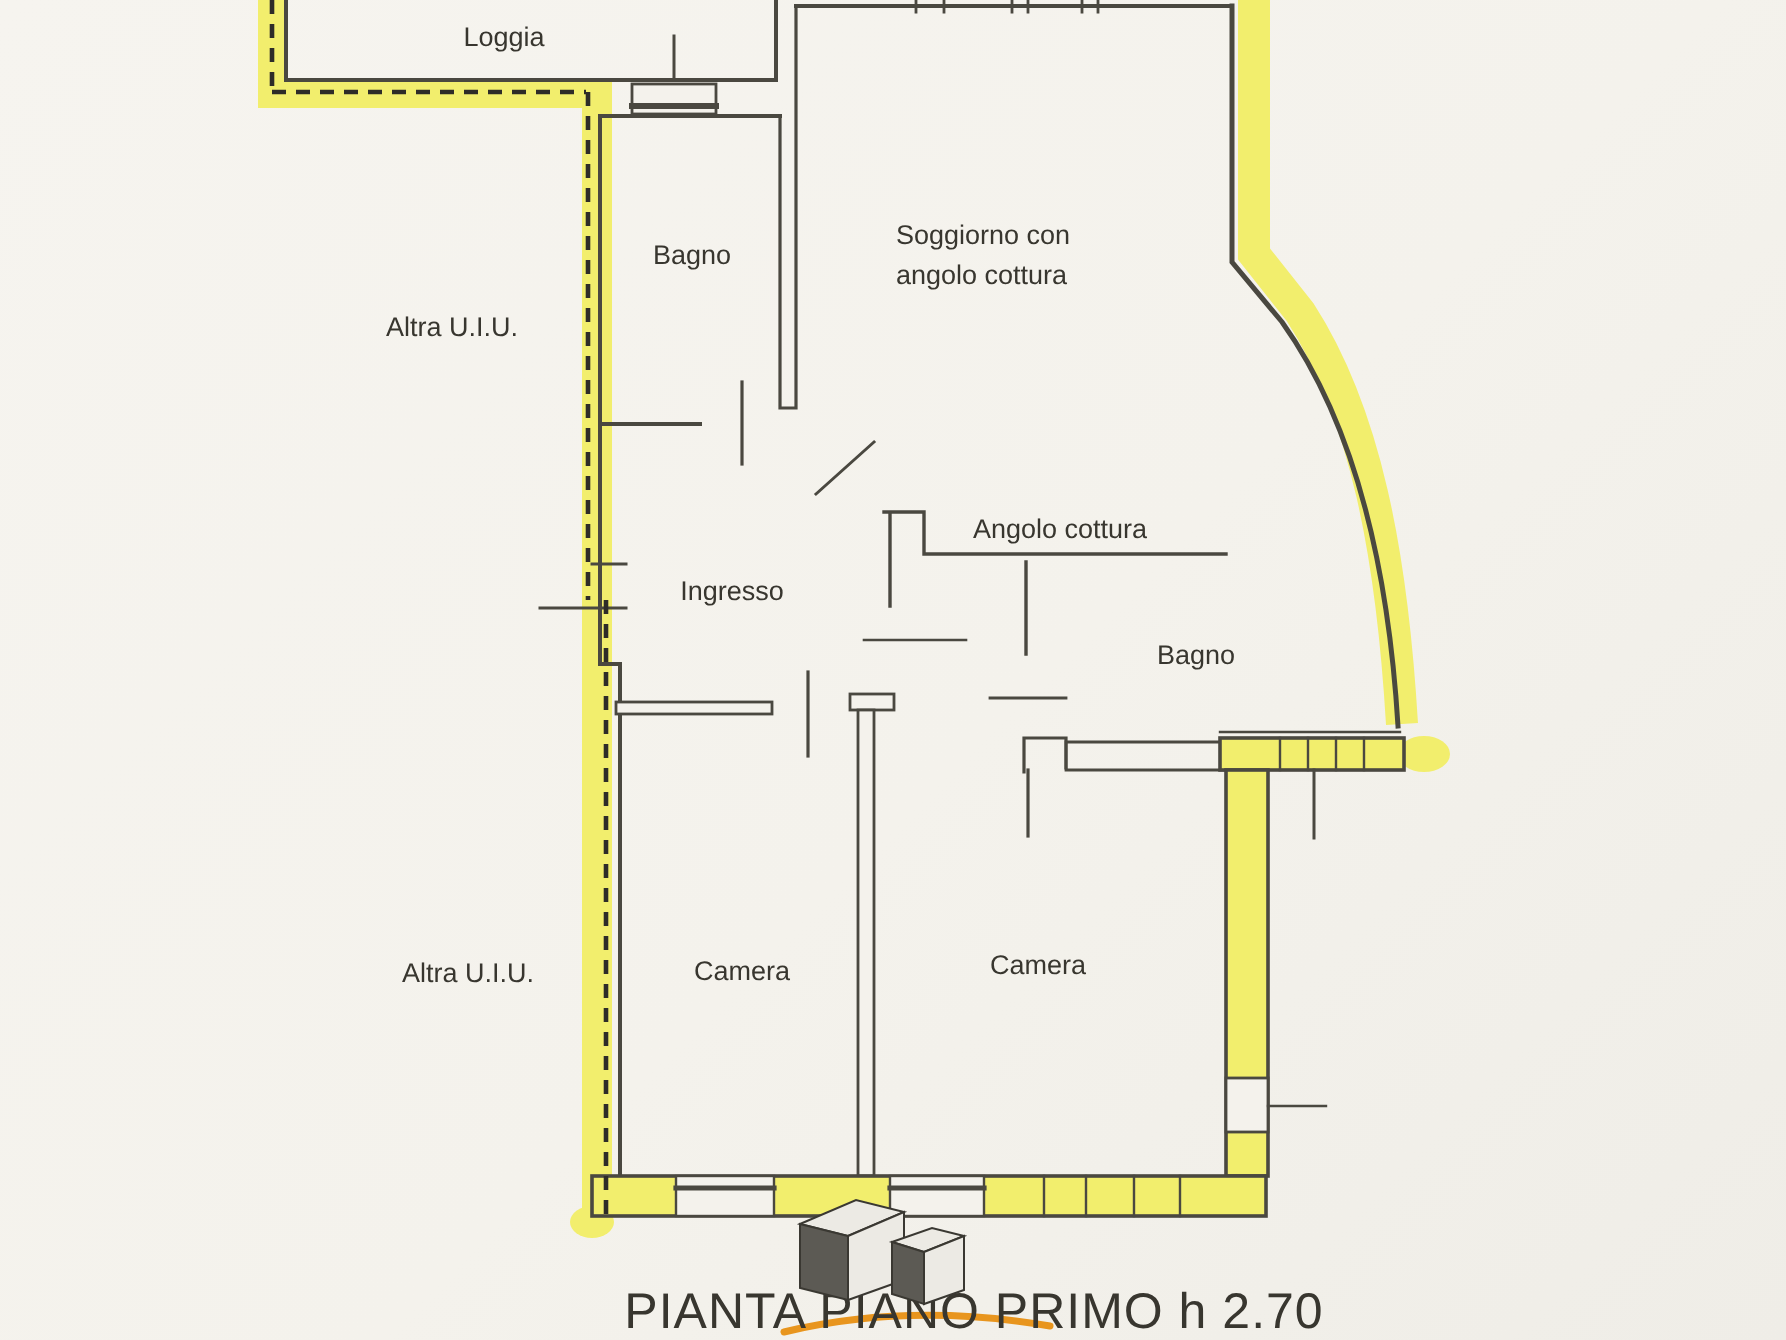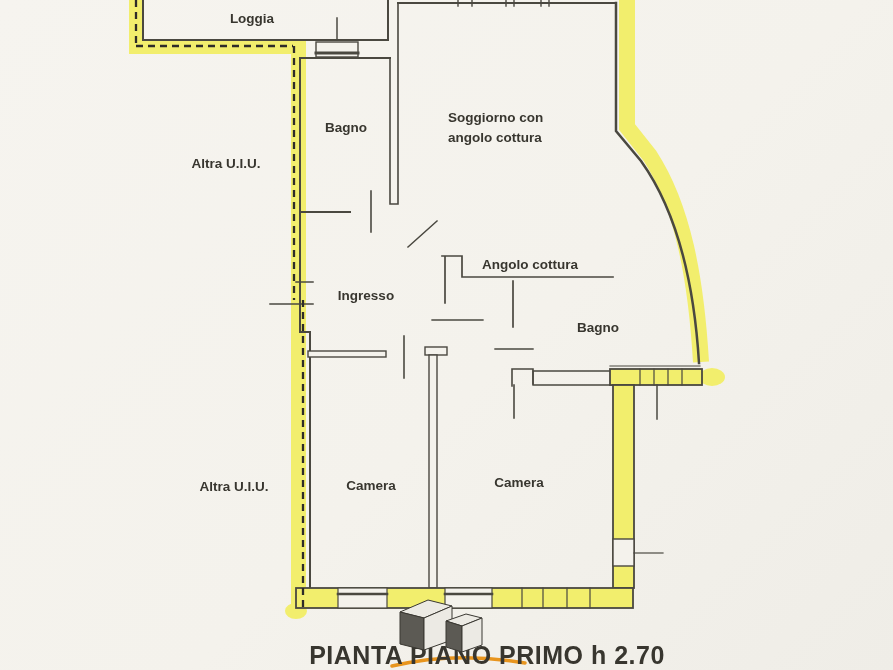--- a/index.html
+++ b/index.html
@@ -11,21 +11,21 @@
     --color-icon-dark:#5c5a54;
     --color-icon-light:#eceae4;
   }
   html,body{margin:0;padding:0;}
   body{
     width:893px;height:670px;overflow:hidden;
     background:var(--color-paper);
     font-family:"Liberation Sans", sans-serif;
   }
   .page{position:relative;width:893px;height:670px;background:
-    linear-gradient(135deg, #f6f4ef 0%, #f4f2ec 55%, #efede7 100%); font-weight: bold;}
+    linear-gradient(135deg, #f6f4ef 0%, #f4f2ec 55%, #efede7 100%);}
   svg{display:block;}
   .yellow{fill:var(--color-highlight);stroke:none;}
   .yellow-stroke{stroke:var(--color-highlight);fill:none;}
   .wall{stroke:var(--color-wall);fill:none;stroke-linecap:square;}
   .wall-fill-paper{stroke:var(--color-wall);fill:var(--color-paper);}
   .wall-fill-yellow{stroke:var(--color-wall);fill:var(--color-highlight);}
   .dashed{stroke:#2e2c28;fill:none;stroke-width:2.3;stroke-dasharray:7 5;}
   .room-label{fill:var(--color-text);font-size:13.5px;}
   .room-label.mid{text-anchor:middle;}
   .title-label{fill:var(--color-text);font-size:25px;text-anchor:middle;letter-spacing:0.5px;}

